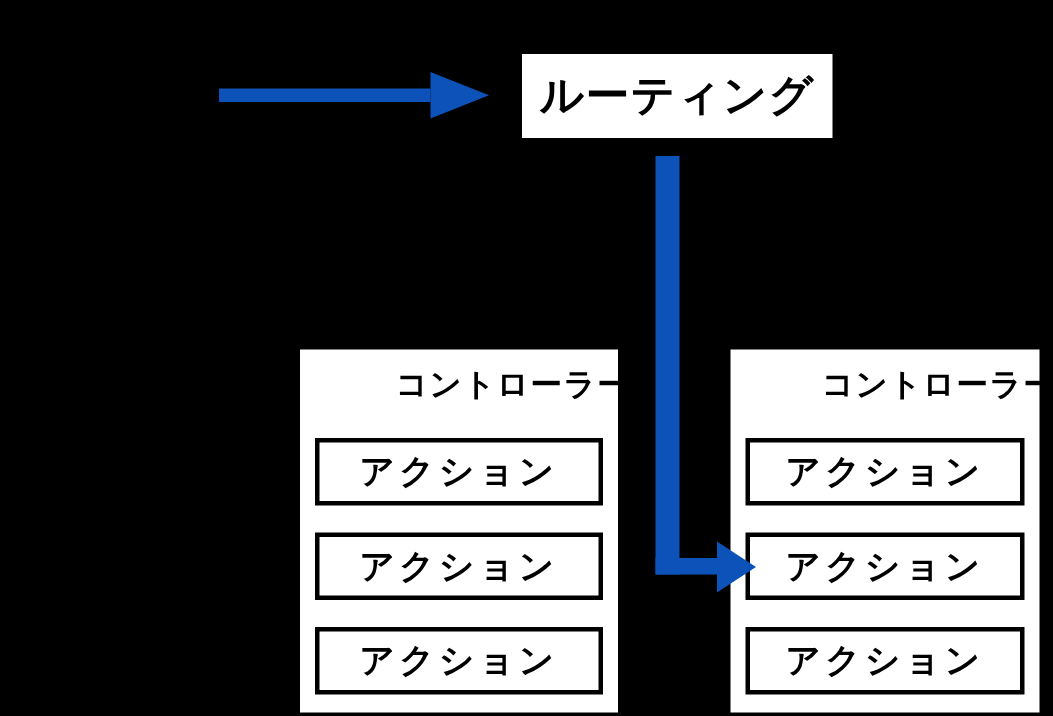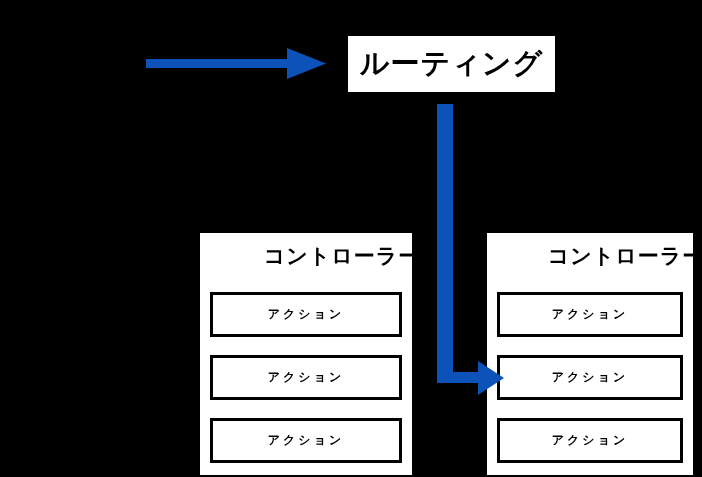--- a/index.html
+++ b/index.html
@@ -66,21 +66,21 @@
     position: absolute;
     left: 10px;
     right: 10px;
     height: 45px;
     background: #ffffff;
     border: 3px solid #000000;
     box-sizing: border-box;
     display: flex;
     align-items: center;
     justify-content: center;
-    font-size: 12px;
+    font-size: 23px;
     font-weight: 700;
     letter-spacing: 3px;
   }
   .action-box.row-0 { top: 59px; }
   .action-box.row-1 { top: 122px; }
   .action-box.row-2 { top: 185px; }
 </style>
 </head>
 <body>
 

